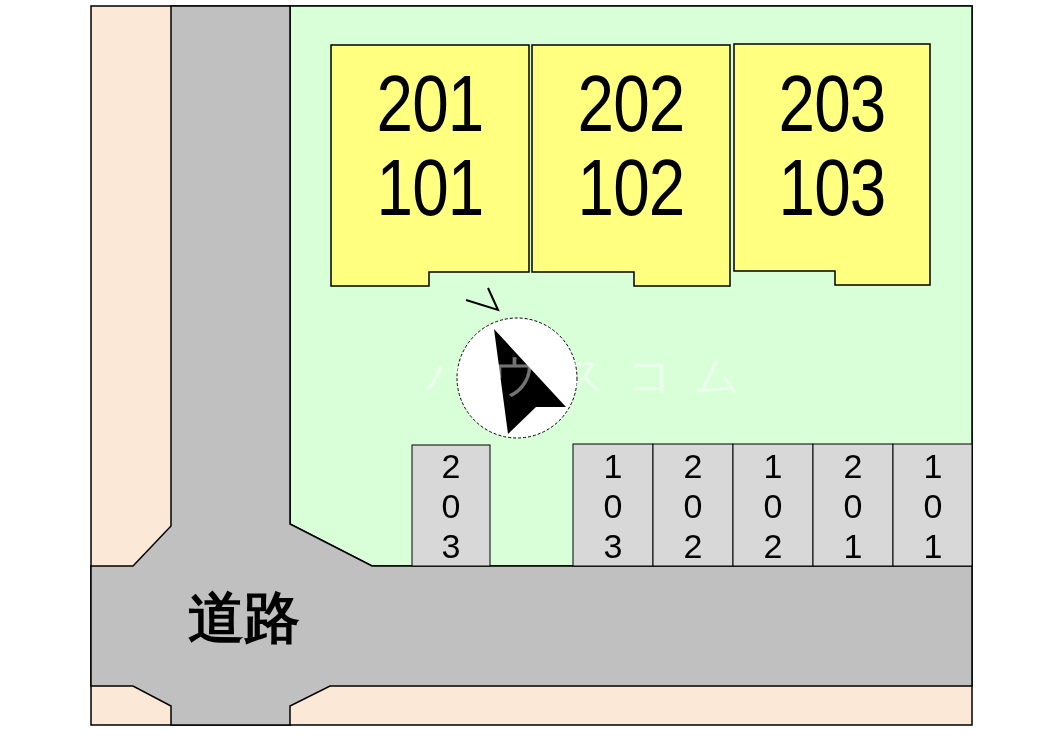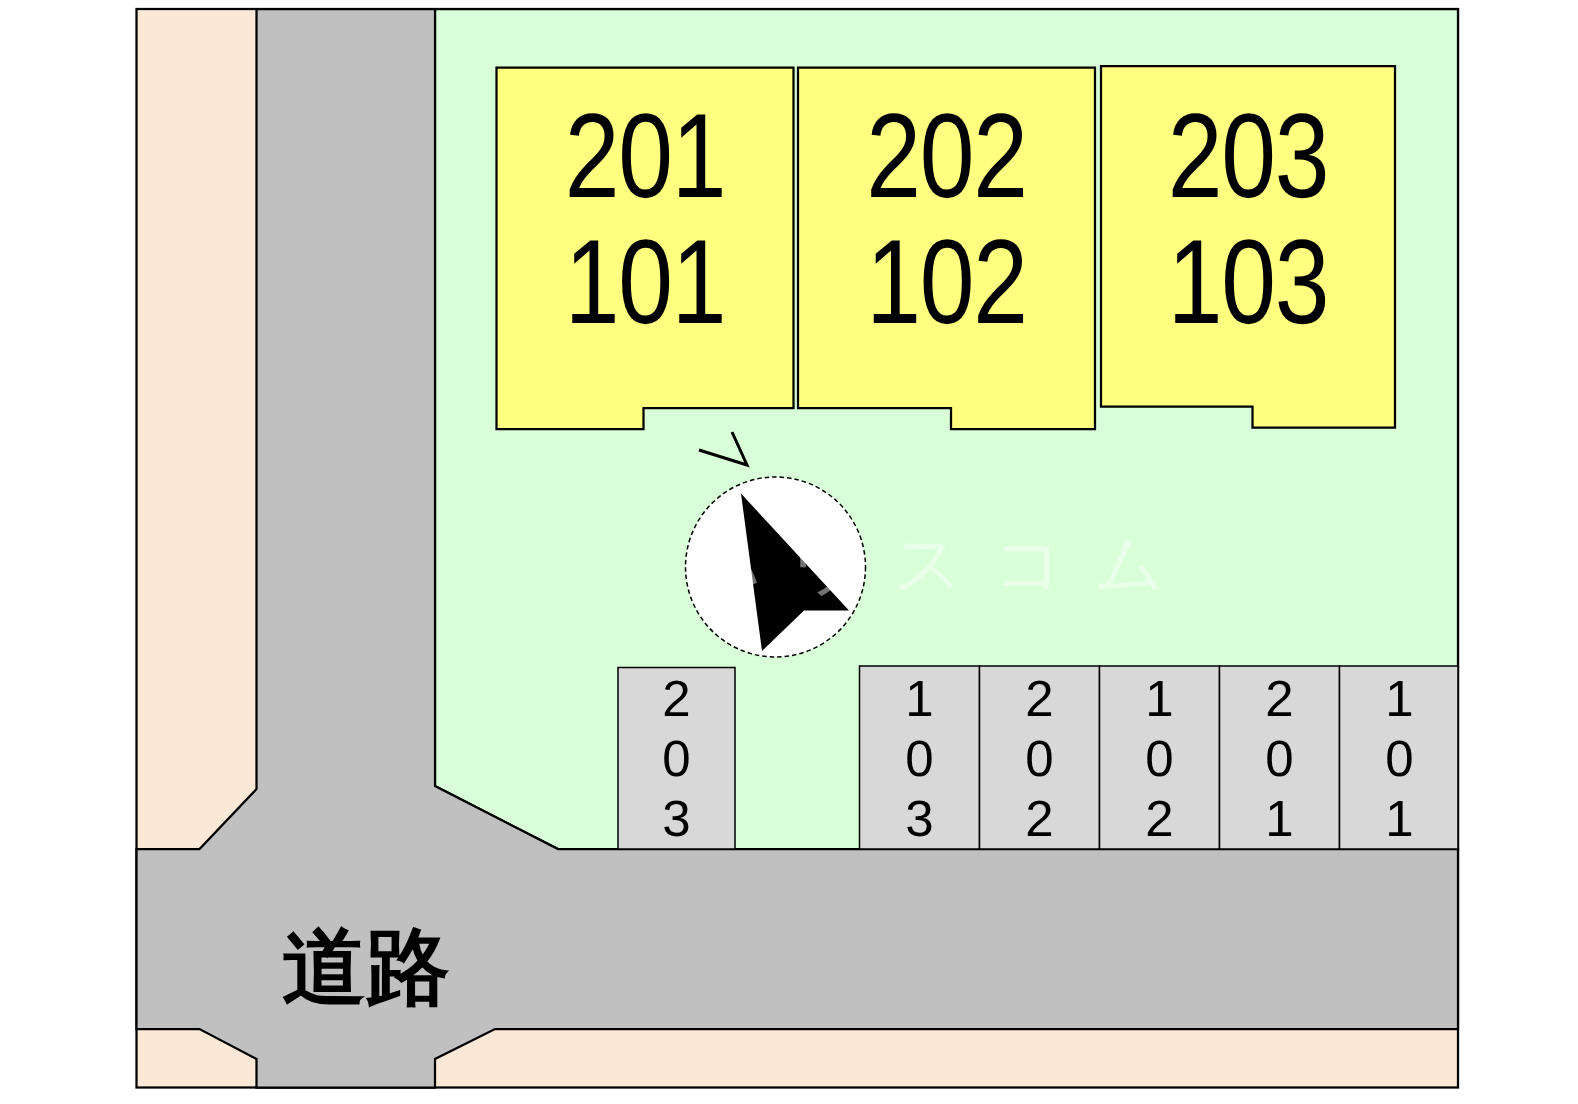--- a/index.html
+++ b/index.html
@@ -59,15 +59,15 @@
 <div class="lbl park-label" style="left:733px; top:446px;">1
 0
 2</div>
 <div class="lbl park-label" style="left:813px; top:446px;">2
 0
 1</div>
 <div class="lbl park-label" style="left:893px; top:446px;">1
 0
 1</div>
 
-<div class="lbl road-label" style="left:188px; top:616px;">道路</div>
+<div class="lbl road-label" style="left:188px; top:588px;">道路</div>
 
-<div class="lbl watermark" style="left:425px; top:345px;margin-left:36px;">ハウスコム</div>
+<div class="lbl watermark" style="left:425px; top:345px;">ハウスコム</div>
 
 </body></html>

